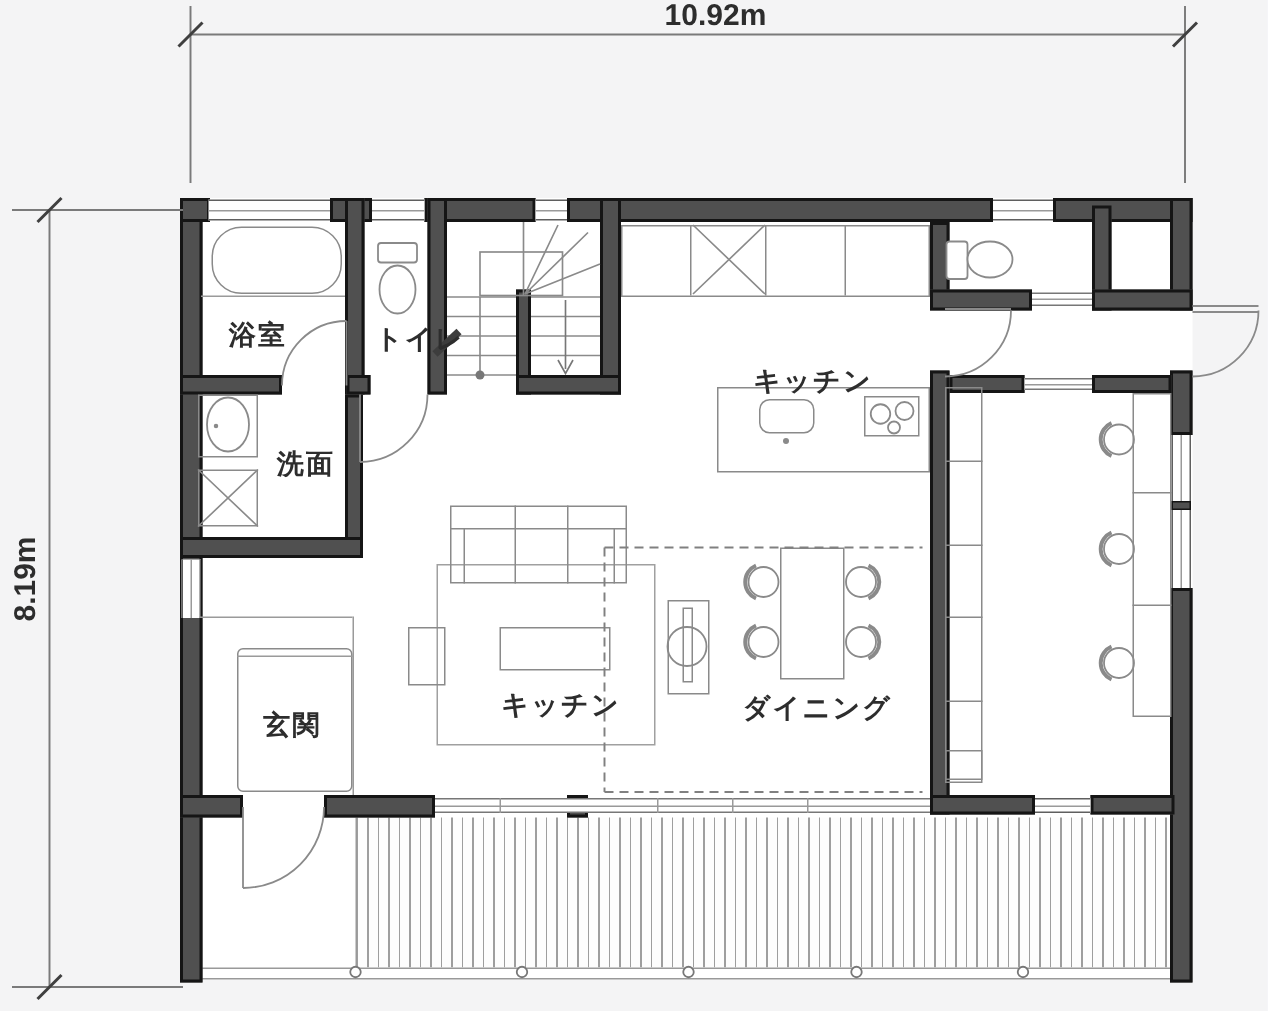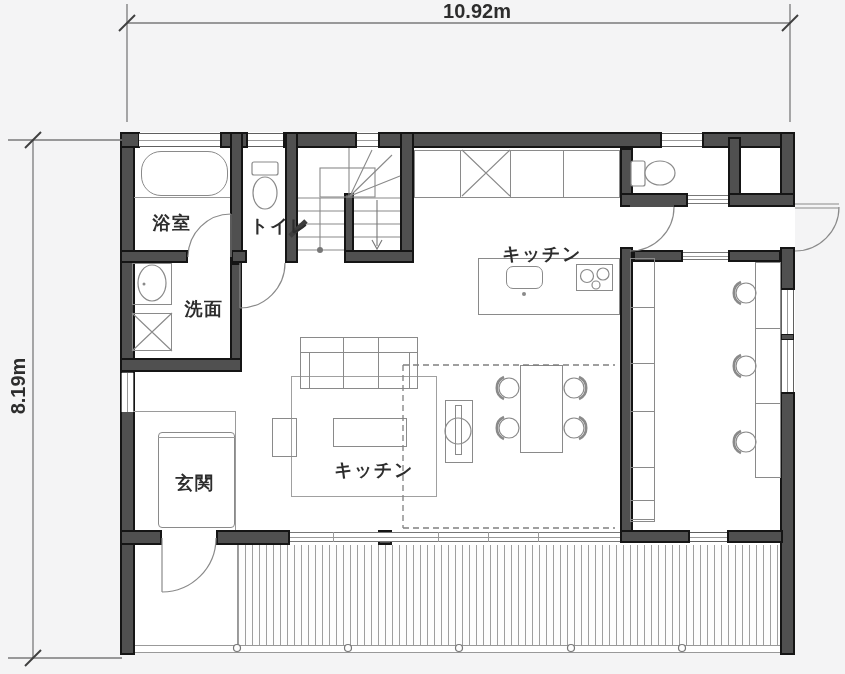--- a/index.html
+++ b/index.html
@@ -250,14 +250,15 @@
 
   <div class="dim" style="left:477px;top:11px;">10.92m</div>
   <div class="dim rot" style="left:18px;top:386px;">8.19m</div>
 
   <div class="label" style="left:172px;top:223px;">浴室</div>
   <div class="label" style="left:280px;top:226px;">トイレ</div>
   <div class="label" style="left:204px;top:309px;">洗面</div>
   <div class="label" style="left:542px;top:254px;">キッチン</div>
   <div class="label" style="left:195px;top:483px;">玄関</div>
   <div class="label" style="left:374px;top:470px;">キッチン</div>
+  <div class="label" style="left:545px;top:472px;">ダイニング</div>
 
 </div>
 
 </body></html>

